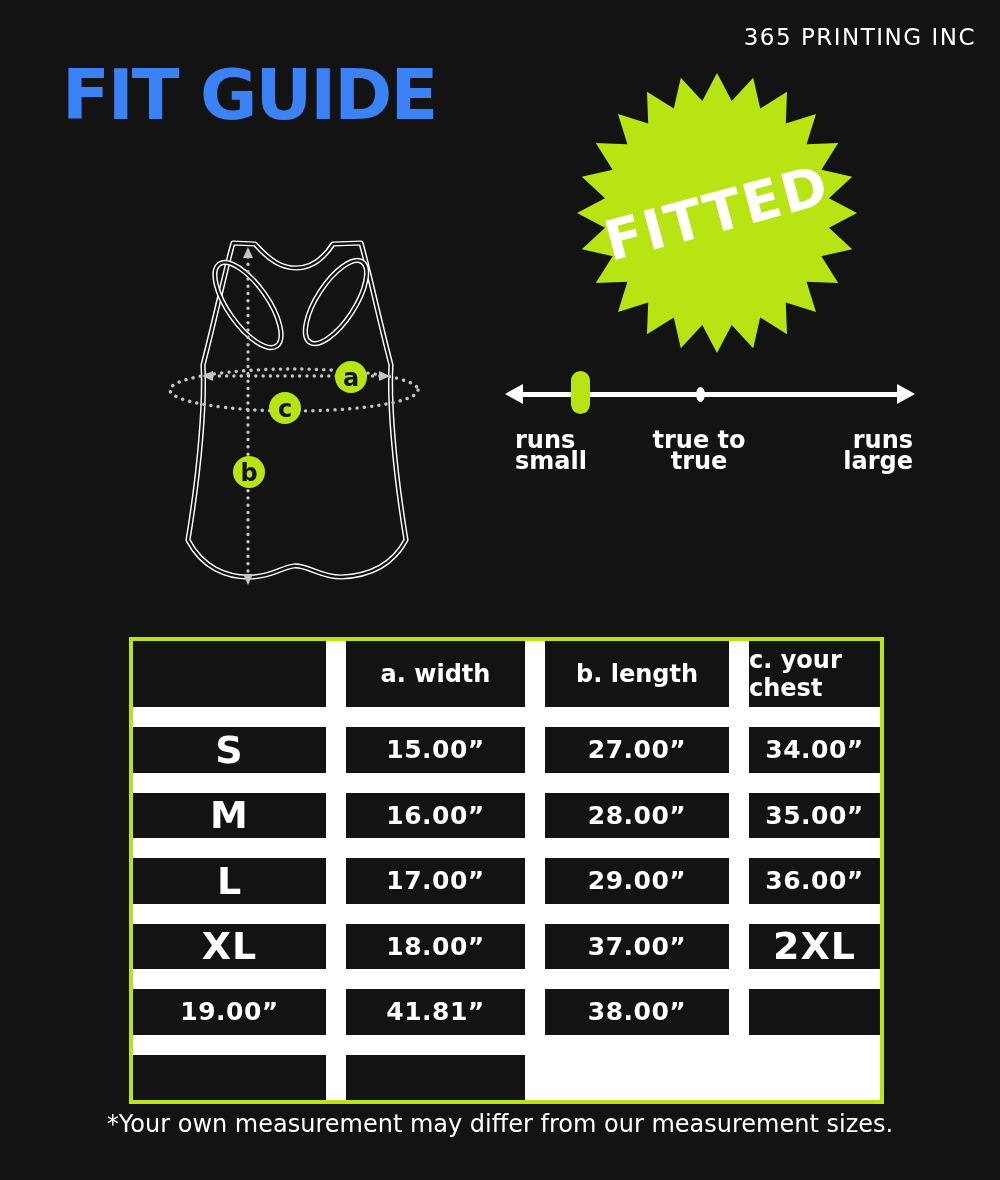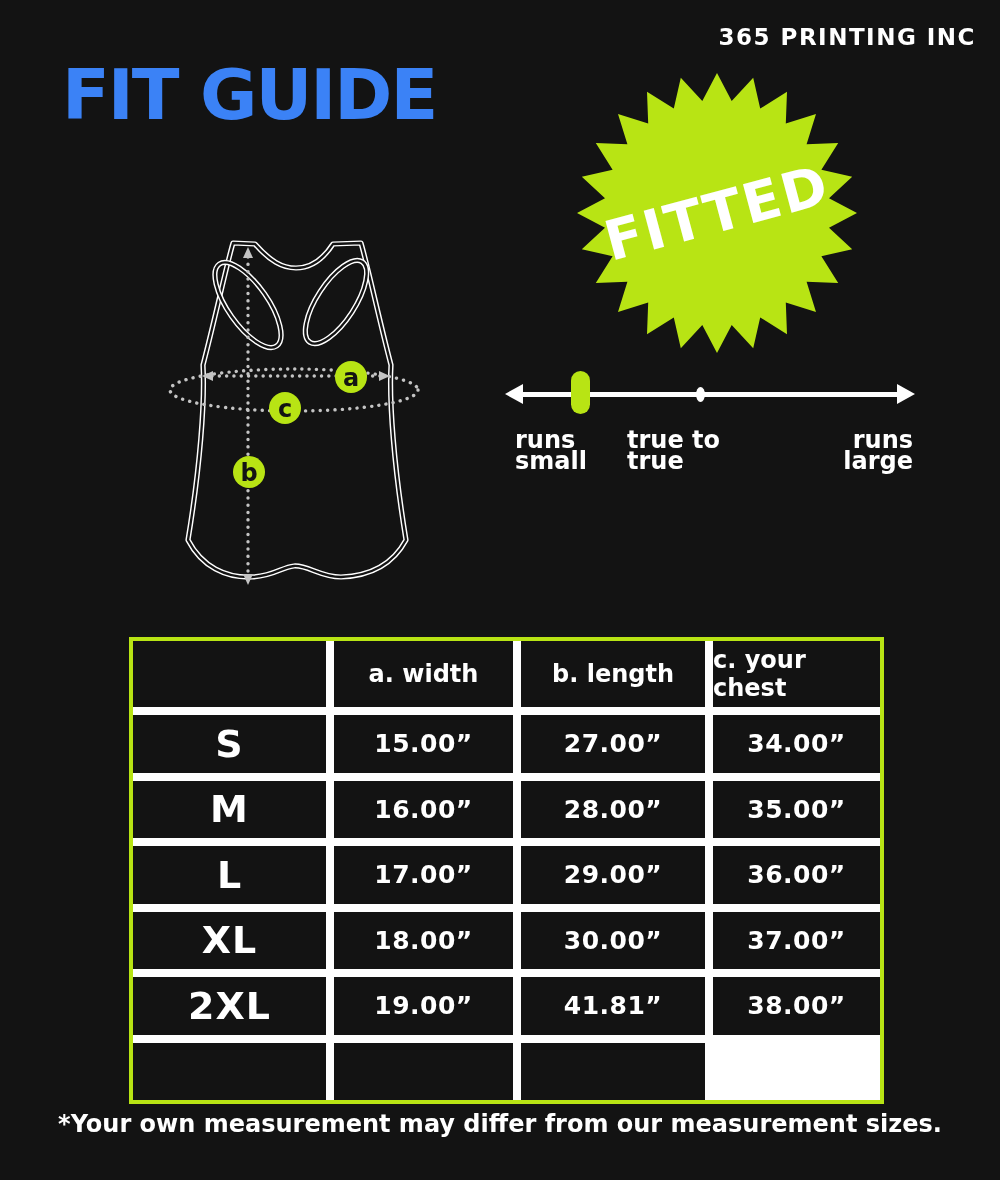--- a/index.html
+++ b/index.html
@@ -1,20 +1,20 @@
 <!DOCTYPE html>
 <html><head>
 <meta charset="utf-8">
 <style>
   html,body{margin:0;padding:0;background:#000;}
   .canvas{position:relative;width:1000px;height:1180px;background:#131313;overflow:hidden;
           font-family:"DejaVu Sans","Liberation Sans",sans-serif;color:#fff;}
 
   
-  .brand{position:absolute;top:24px;right:24px;font-size:23px;font-weight:700;letter-spacing:1.5px;}
+  .brand{position:absolute;top:24px;right:24px;font-size:23px;font-weight:400;letter-spacing:1.5px;}
   .title{position:absolute;top:54px;left:62px;font-size:70px;font-weight:800;letter-spacing:-2px;color:#3b82f6;}
   .subtitle{position:absolute;top:138px;left:114px;font-size:31px;font-weight:700;letter-spacing:0.5px;}
 
   
   .badge{position:absolute;left:576px;top:72px;width:282px;height:282px;}
   .badge text{font-size:55px;font-weight:800;fill:#ffffff;letter-spacing:2px;}
 
   
   .tank{position:absolute;left:160px;top:237px;width:280px;height:355px;}
   .w1{fill:none;stroke:#ffffff;stroke-width:5.2;stroke-linejoin:round;}
@@ -28,33 +28,33 @@
   .scale{position:absolute;left:505px;top:368px;width:410px;height:120px;}
   .scale-line{position:absolute;left:9px;top:24px;width:391px;height:5px;background:#fff;}
   .arrow-left{position:absolute;left:0;top:16px;width:0;height:0;
               border-top:10px solid transparent;border-bottom:10px solid transparent;border-right:18px solid #fff;}
   .arrow-right{position:absolute;right:0;top:16px;width:0;height:0;
               border-top:10px solid transparent;border-bottom:10px solid transparent;border-left:18px solid #fff;}
   .scale-marker{position:absolute;left:66px;top:3px;width:19px;height:43px;border-radius:10px;background:#b8e414;}
   .scale-dot{position:absolute;left:191px;top:19px;width:9px;height:15px;border-radius:50%;background:#fff;}
   .scale-lbl{position:absolute;top:62px;font-size:24px;font-weight:700;line-height:21px;}
   .lbl-small{left:10px;text-align:left;}
-  .lbl-true{left:122px;width:130px;text-align:left;}
+  .lbl-true{left:129px;width:130px;text-align:center;}
   .lbl-large{right:2px;text-align:right;}
 
   
   .size-table{position:absolute;left:129px;top:637px;width:755px;height:467px;box-sizing:border-box;
               border:4px solid #b8e414;background:#ffffff;display:grid;
-              grid-template-columns:193px 179px 184px 1fr;grid-template-rows:66px repeat(6,1fr);gap:8px;}
+              grid-template-columns:193px 179px 184px 1fr;grid-template-rows:66px repeat(6,1fr);gap:20px;}
   .cell{background:#131313;display:flex;align-items:center;justify-content:center;}
   .cell-header{font-size:24px;font-weight:700;}
   .cell-size{font-size:38px;font-weight:800;letter-spacing:1px;}
   .cell-value{font-size:25px;font-weight:700;letter-spacing:0.5px;}
 
-  .footnote{position:absolute;top:1110px;left:0;width:100%;text-align:center;font-size:24px;font-weight:700;}
+  .footnote{position:absolute;top:1110px;left:0;width:100%;text-align:center;font-size:24px;font-weight:400;}
 </style>
 </head>
 <body>
 
 <div class="canvas">
 
   <div class="brand">365 PRINTING INC</div>
   <div class="title">FIT GUIDE</div>
 
   <svg class="badge" viewBox="0 0 282 282">
@@ -142,21 +142,20 @@
     <div class="cell cell-value">28.00”</div>
     <div class="cell cell-value">35.00”</div>
 
     <div class="cell cell-size">L</div>
     <div class="cell cell-value">17.00”</div>
     <div class="cell cell-value">29.00”</div>
     <div class="cell cell-value">36.00”</div>
 
     <div class="cell cell-size">XL</div>
     <div class="cell cell-value">18.00”</div>
-    <div class="cell cell-value">30.00”</div>
     <div class="cell cell-value">37.00”</div>
 
     <div class="cell cell-size">2XL</div>
     <div class="cell cell-value">19.00”</div>
     <div class="cell cell-value">41.81”</div>
     <div class="cell cell-value">38.00”</div>
 
     <div class="cell cell-value"></div>
     <div class="cell cell-value"></div>
     <div class="cell cell-value"></div>

